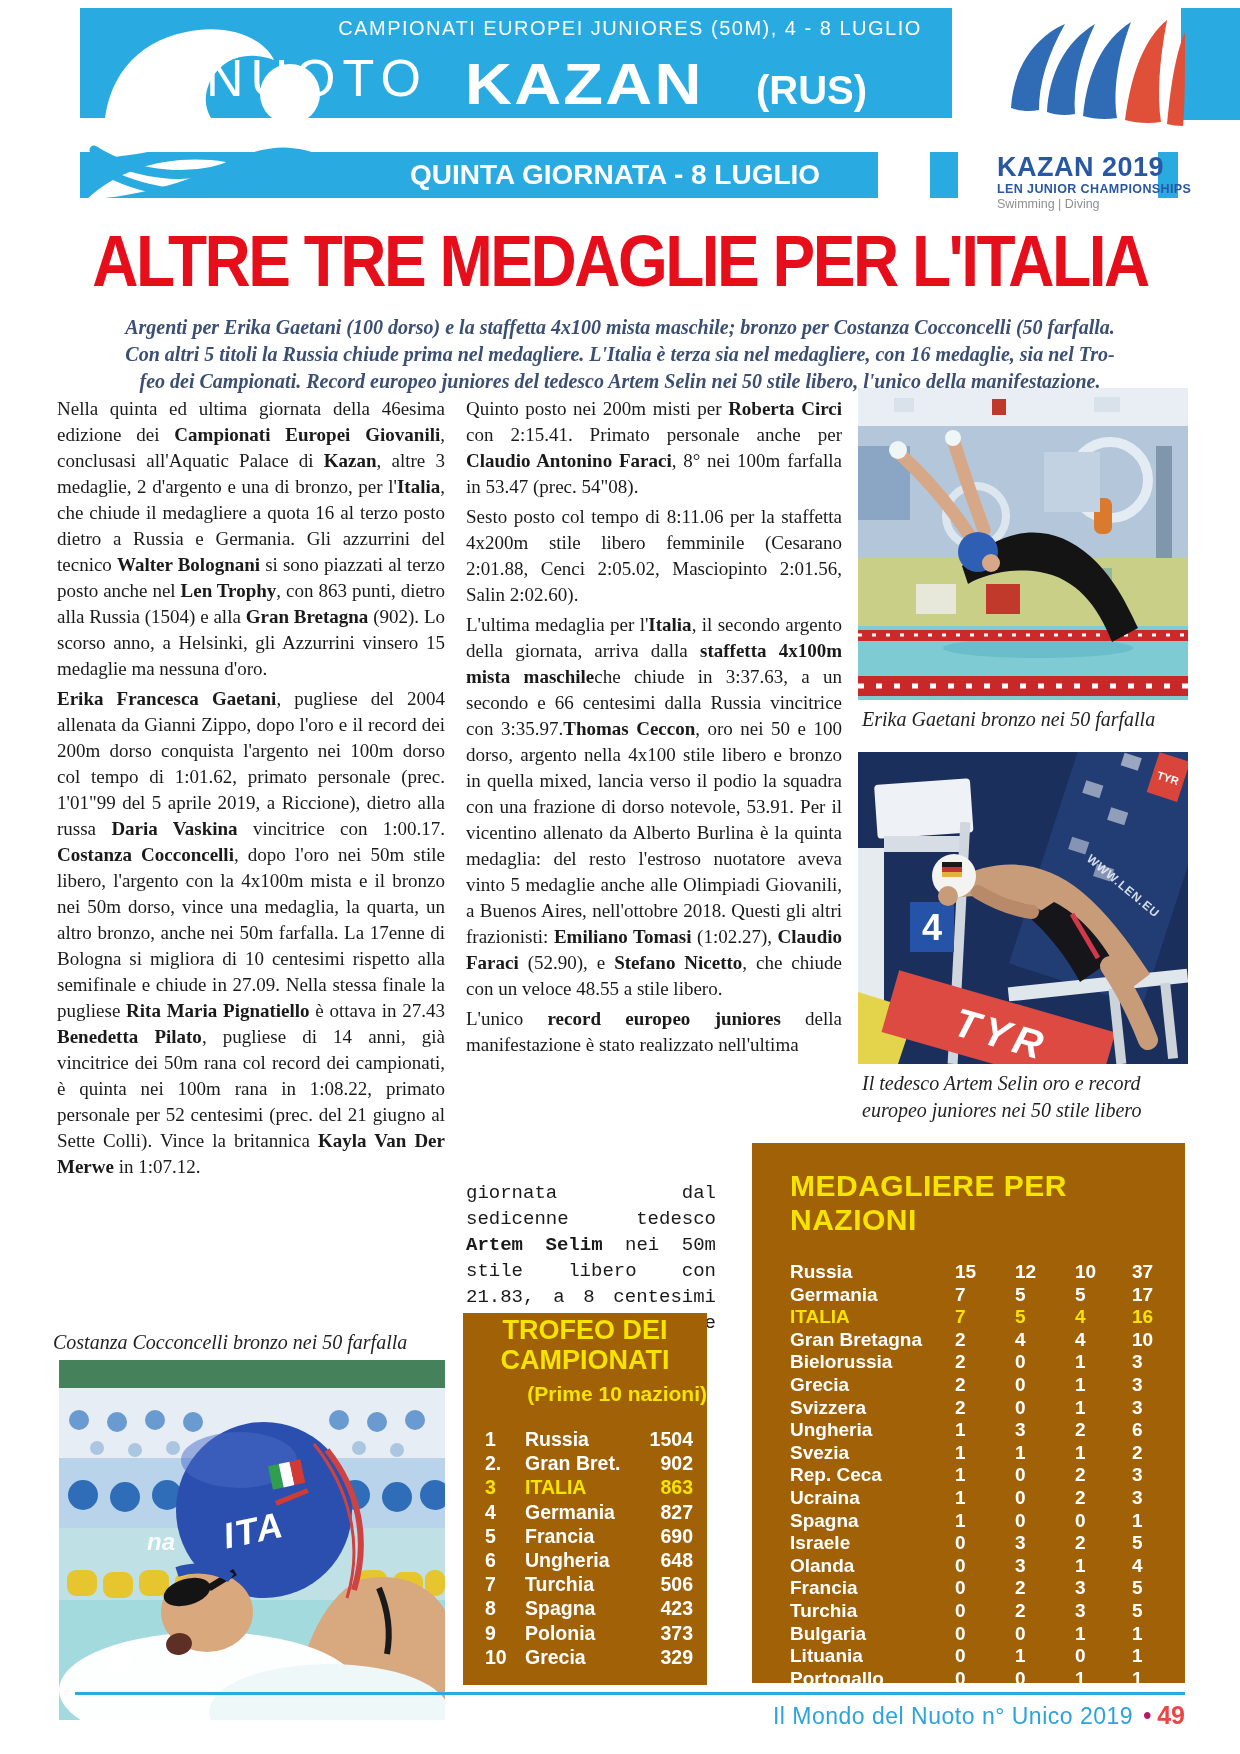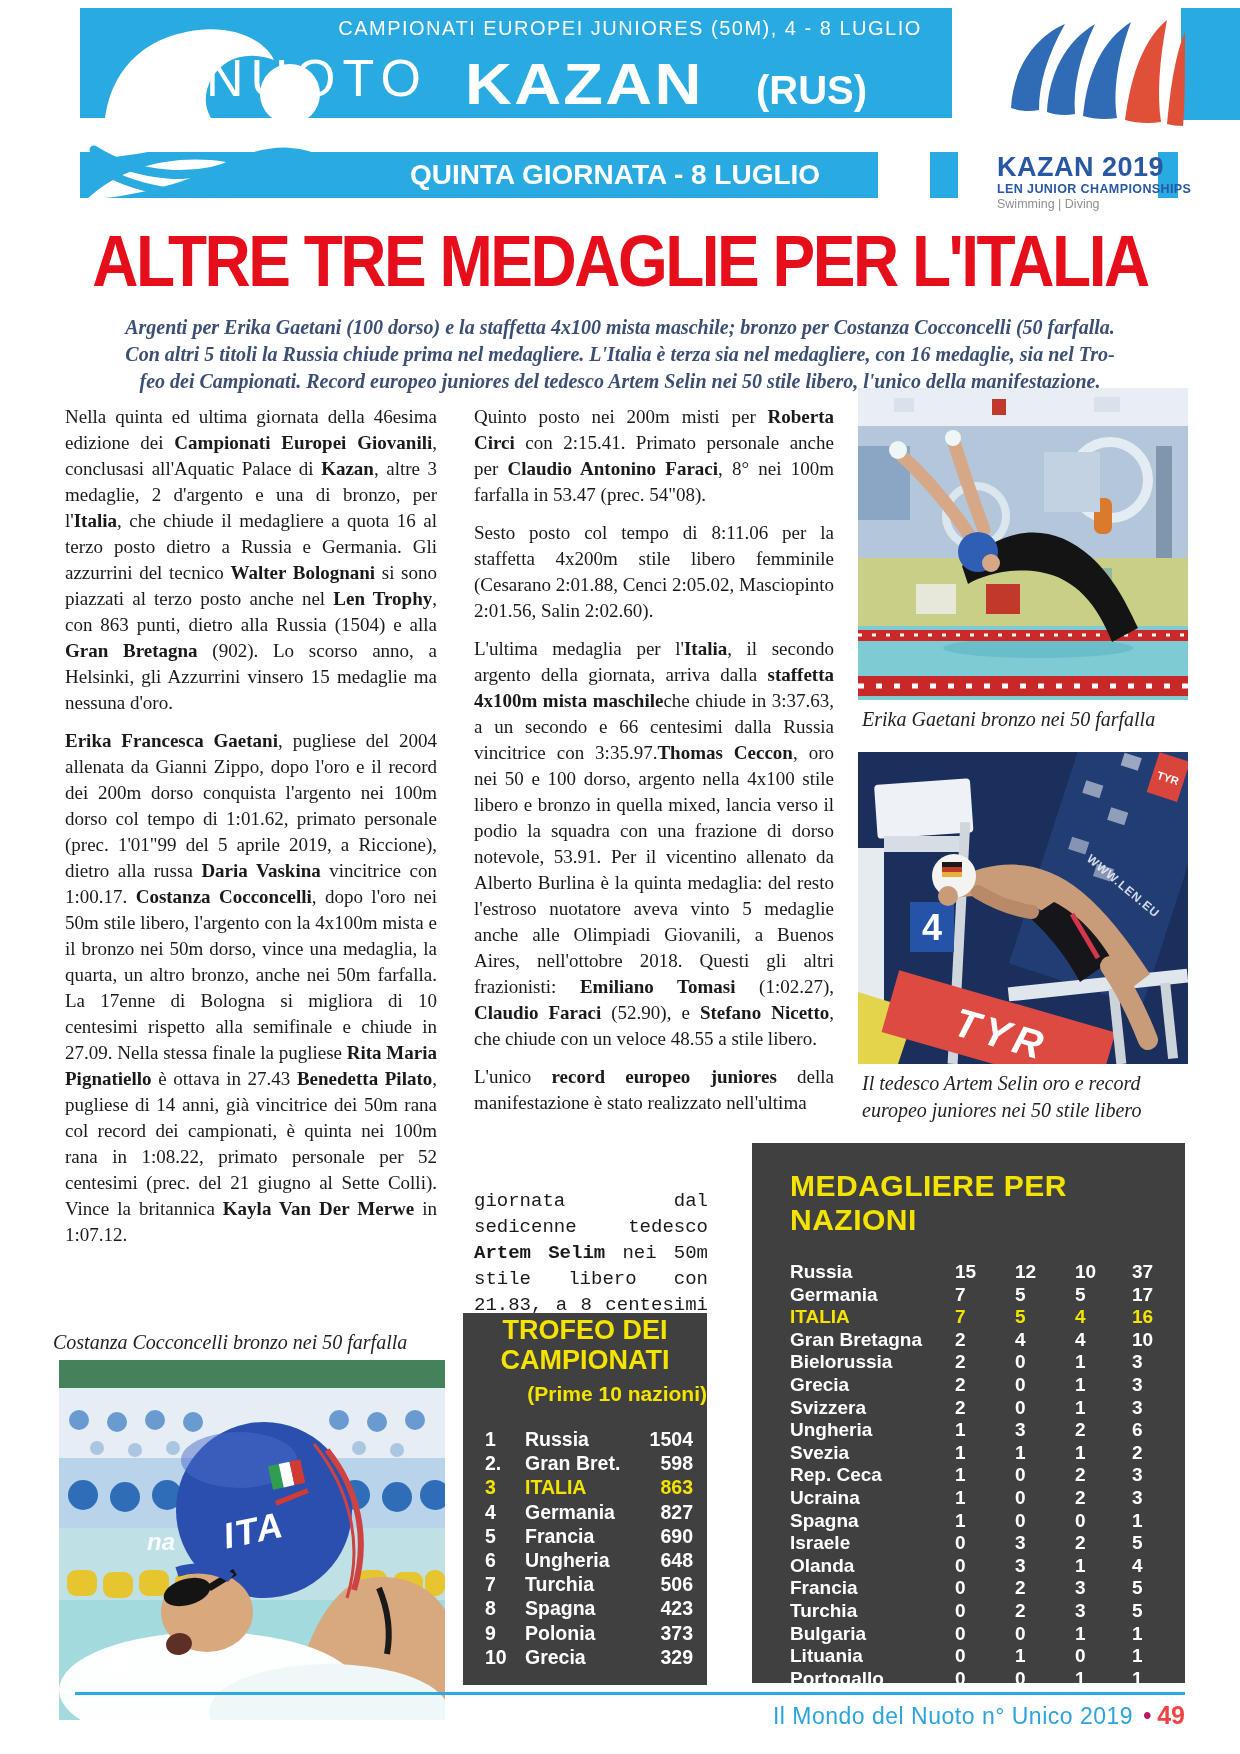--- a/index.html
+++ b/index.html
@@ -28,35 +28,35 @@
   #event-logo .elg{color:#8f8f8f;font-size:12.5px;line-height:15px;}
   
   #headline{left:75px;top:220px;width:1090px;text-align:center;color:#e50e1a;
      font-family:"Liberation Sans",sans-serif;font-weight:bold;font-size:64px;letter-spacing:-2.5px;
      transform:scaleY(1.12);transform-origin:center top;white-space:nowrap;}
   #intro{left:60px;top:314px;width:1120px;text-align:center;color:#3b4e74;
      font-style:italic;font-weight:bold;font-size:20px;line-height:27px;}
   #intro div{white-space:nowrap;}
   
   .bodycol{font-size:19px;line-height:26px;text-align:justify;hyphens:auto;-webkit-hyphens:auto;}
-  .bodycol p{margin:12px;}
+  .bodycol p{margin:4px;}
   #col1{left:53px;top:392px;width:396px;}
   #col2{left:462px;top:392px;width:384px;}
   #col2-tail{left:462px;top:1176px;width:258px;font-family:Liberation Mono, monospace;}
   .caption{font-style:italic;font-size:20px;line-height:27px;color:#222;}
   #cap-costanza{left:53px;top:1329px;width:400px;}
   #cap-erika{left:862px;top:706px;width:326px;}
   #cap-selin{left:862px;top:1070px;width:326px;}
   
   .photo{overflow:hidden;background:#9cc;}
   #photo1{left:858px;top:388px;width:330px;height:312px;}
   #photo2{left:858px;top:752px;width:330px;height:312px;}
   #photo3{left:59px;top:1360px;width:386px;height:360px;}
   
-  .bluebox{background:#404040;font-family:"Liberation Sans",sans-serif;color:#fff;}
+  .bluebox{background:#a16207;font-family:"Liberation Sans",sans-serif;color:#fff;}
   #medagliere{left:752px;top:1143px;width:433px;height:540px;}
   #medagliere .title{margin:26px 0 0 38px;color:#f5e400;font-size:30px;font-weight:bold;letter-spacing:0.5px;}
   #medagliere .rows{margin:24px 28px 0 38px;}
   .m-row{display:grid;grid-template-columns:165px 60px 60px 57px 1fr;font-size:19px;font-weight:bold;line-height:22.6px;}
   .m-row span{white-space:nowrap;}
   .m-row.hl{color:#f5e400;}
   #trofeo{left:463px;top:1313px;width:244px;height:372px;}
   #trofeo .t1,#trofeo .t2{text-align:center;color:#f5e400;font-size:27px;font-weight:bold;line-height:30px;}
   #trofeo .t1{padding-top:2px;}
   #trofeo .ts{text-align:right;color:#f5e400;font-size:21px;font-weight:bold;line-height:26px;padding-top:6px;}
@@ -437,21 +437,21 @@
     <div class="ts">(Prime 10 nazioni)</div>
     <div class="rows" id="trofeo-rows">
         <div class="t-row">
           <span>1</span>
           <span>Russia</span>
           <span class="pts">1504</span>
         </div>
         <div class="t-row">
           <span>2.</span>
           <span>Gran Bret.</span>
-          <span class="pts">598</span>
+          <span class="pts">902</span>
         </div>
         <div class="t-row hl">
           <span>3</span>
           <span>ITALIA</span>
           <span class="pts">863</span>
         </div>
         <div class="t-row">
           <span>4</span>
           <span>Germania</span>
           <span class="pts">827</span>

